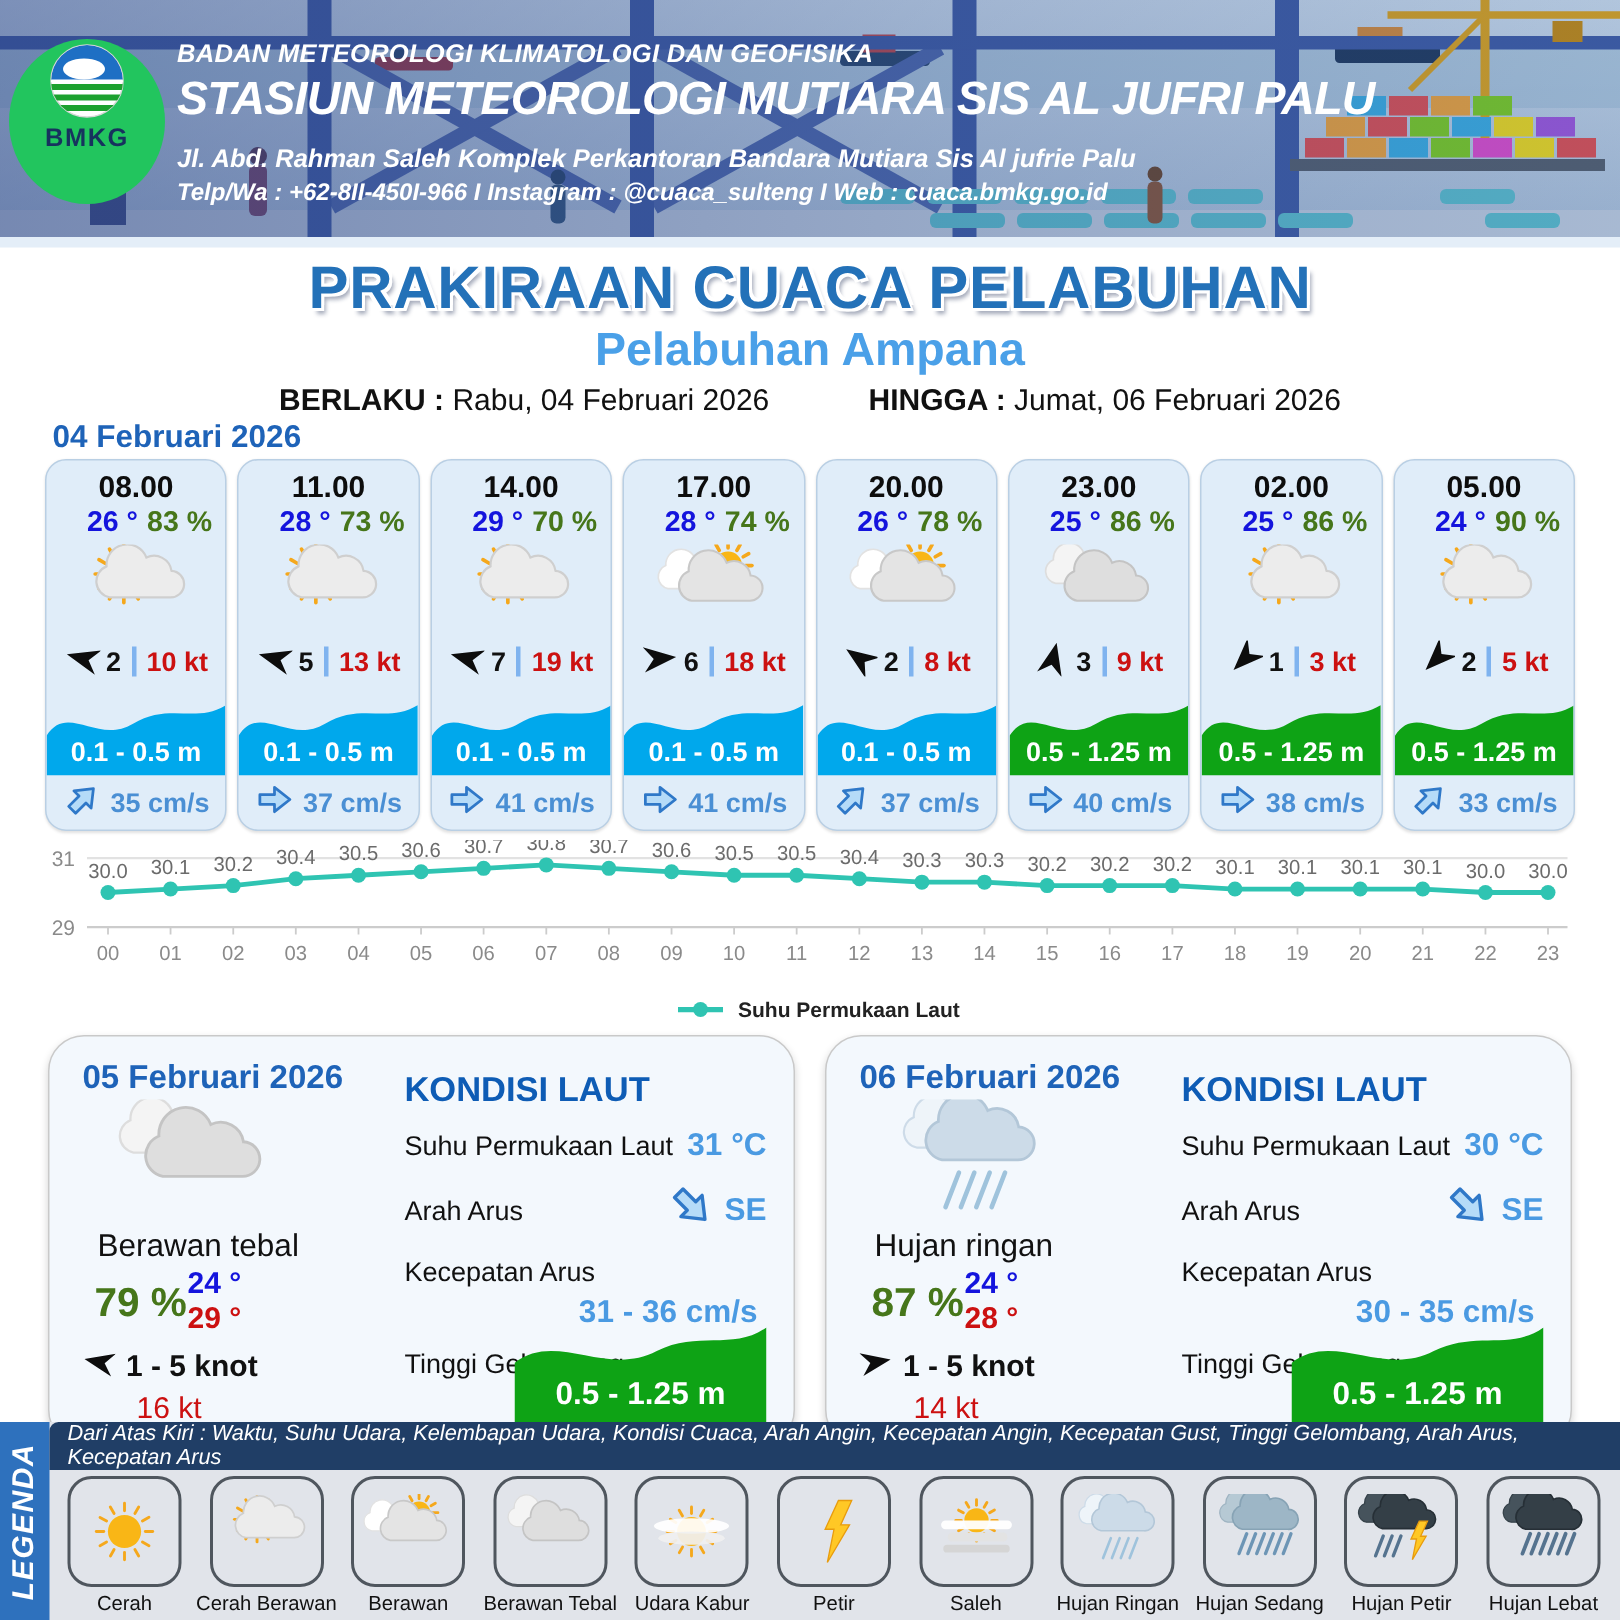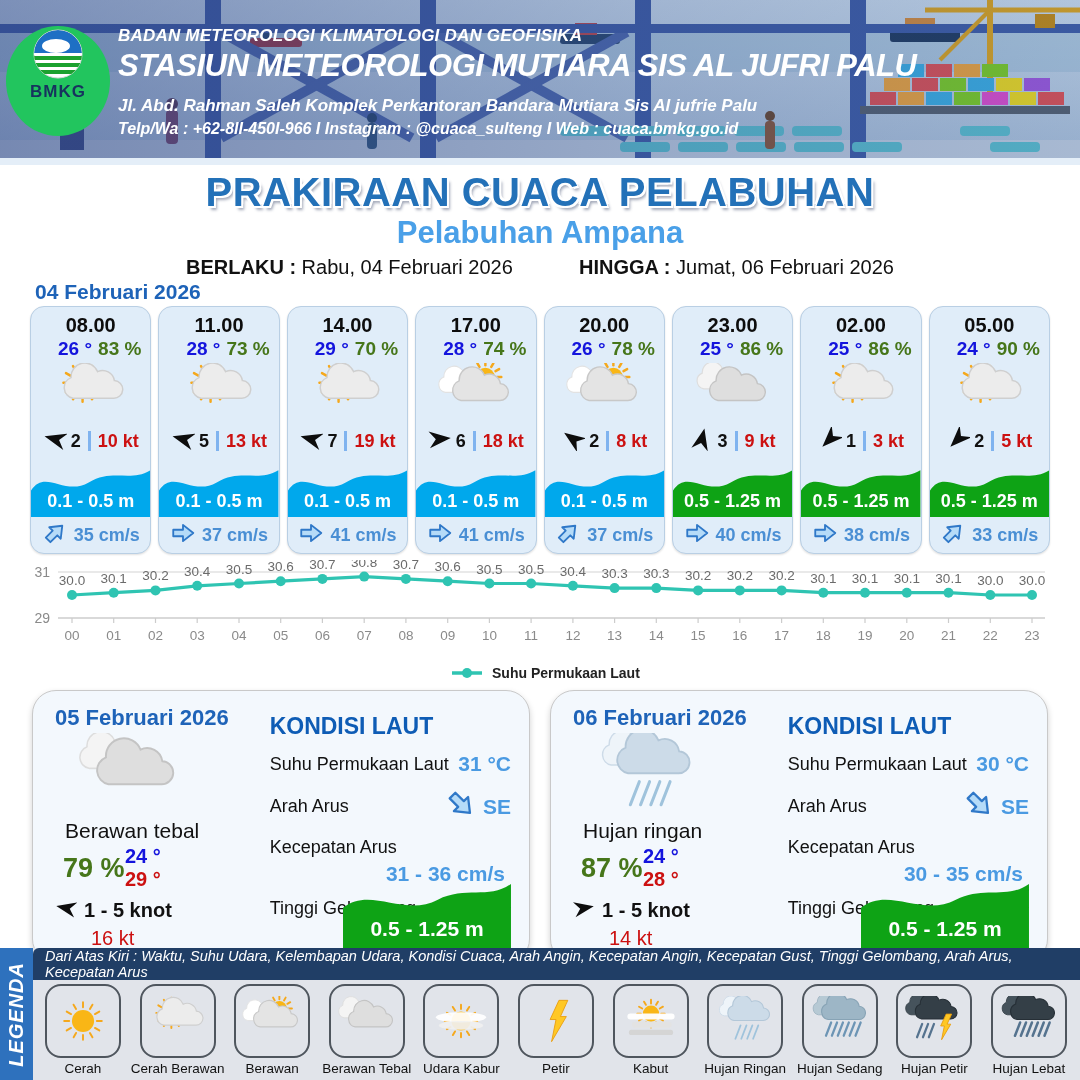--- a/index.html
+++ b/index.html
@@ -929,21 +929,21 @@
               <line x1="30.1" y1="15.1" x2="25.8" y2="12.7" stroke="#f5a81c" stroke-width="2.6" stroke-linecap="round"></line>
               <line x1="35.1" y1="10.1" x2="32.6" y2="5.8" stroke="#f5a81c" stroke-width="2.6" stroke-linecap="round"></line>
               <line x1="42.0" y1="8.3" x2="42.0" y2="3.3" stroke="#f5a81c" stroke-width="2.6" stroke-linecap="round"></line>
               <line x1="48.9" y1="10.1" x2="51.4" y2="5.8" stroke="#f5a81c" stroke-width="2.6" stroke-linecap="round"></line>
               <line x1="53.9" y1="15.1" x2="58.2" y2="12.6" stroke="#f5a81c" stroke-width="2.6" stroke-linecap="round"></line>
               <rect x="10" y="22" width="64" height="8" rx="4" fill="#ffffff" opacity=".95"></rect>
               <rect x="16" y="33" width="54" height="8" rx="4" fill="#e3e3e3"></rect>
               <rect x="12" y="44" width="60" height="7" rx="3.5" fill="#d5d5d5"></rect>
             </svg>
           </div>
-    <div class="legend-label">Kabut</div>
+    <div class="legend-label">Saleh</div>
   </div>
   <div class="legend-item">
     <div class="legend-box">
             <svg width="62" height="50" viewBox="0 0 84 64">
               <g transform="translate(32,16) scale(0.75)">
                 <path d="M-24,12 a11,11 0 0 1 -2,-21 a14,14 0 0 1 27,-6 a12,12 0 0 1 17,9 a9,9 0 0 1 -1,18 z" fill="#eef4f9" stroke="#cddbe8" stroke-width="1.5"></path>
               </g>
               <g transform="translate(50,20) scale(0.95)">
                 <path d="M-24,12 a11,11 0 0 1 -2,-21 a14,14 0 0 1 27,-6 a12,12 0 0 1 17,9 a9,9 0 0 1 -1,18 z" fill="#ccdbe8" stroke="#b3c7d8" stroke-width="1.5"></path>
               </g>

